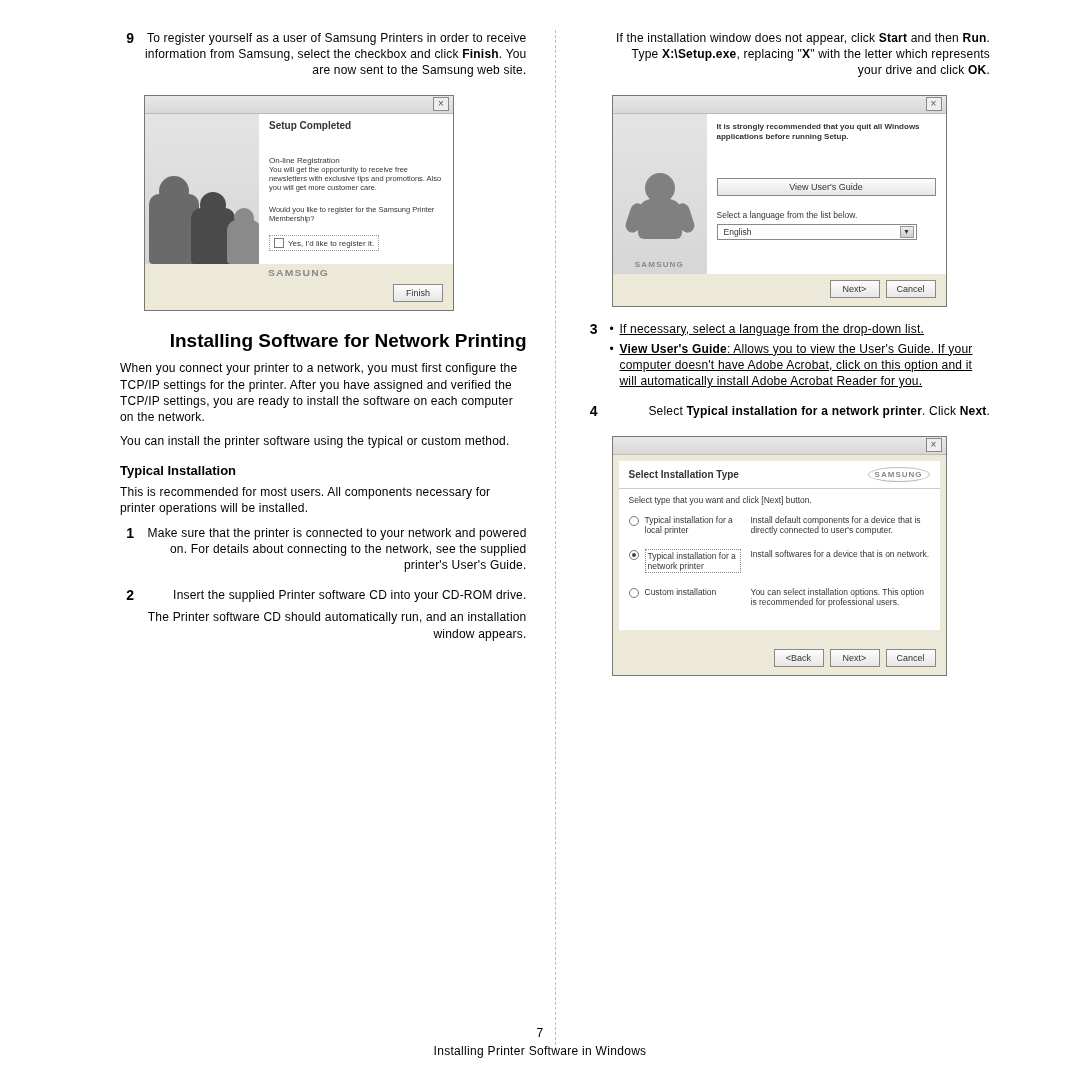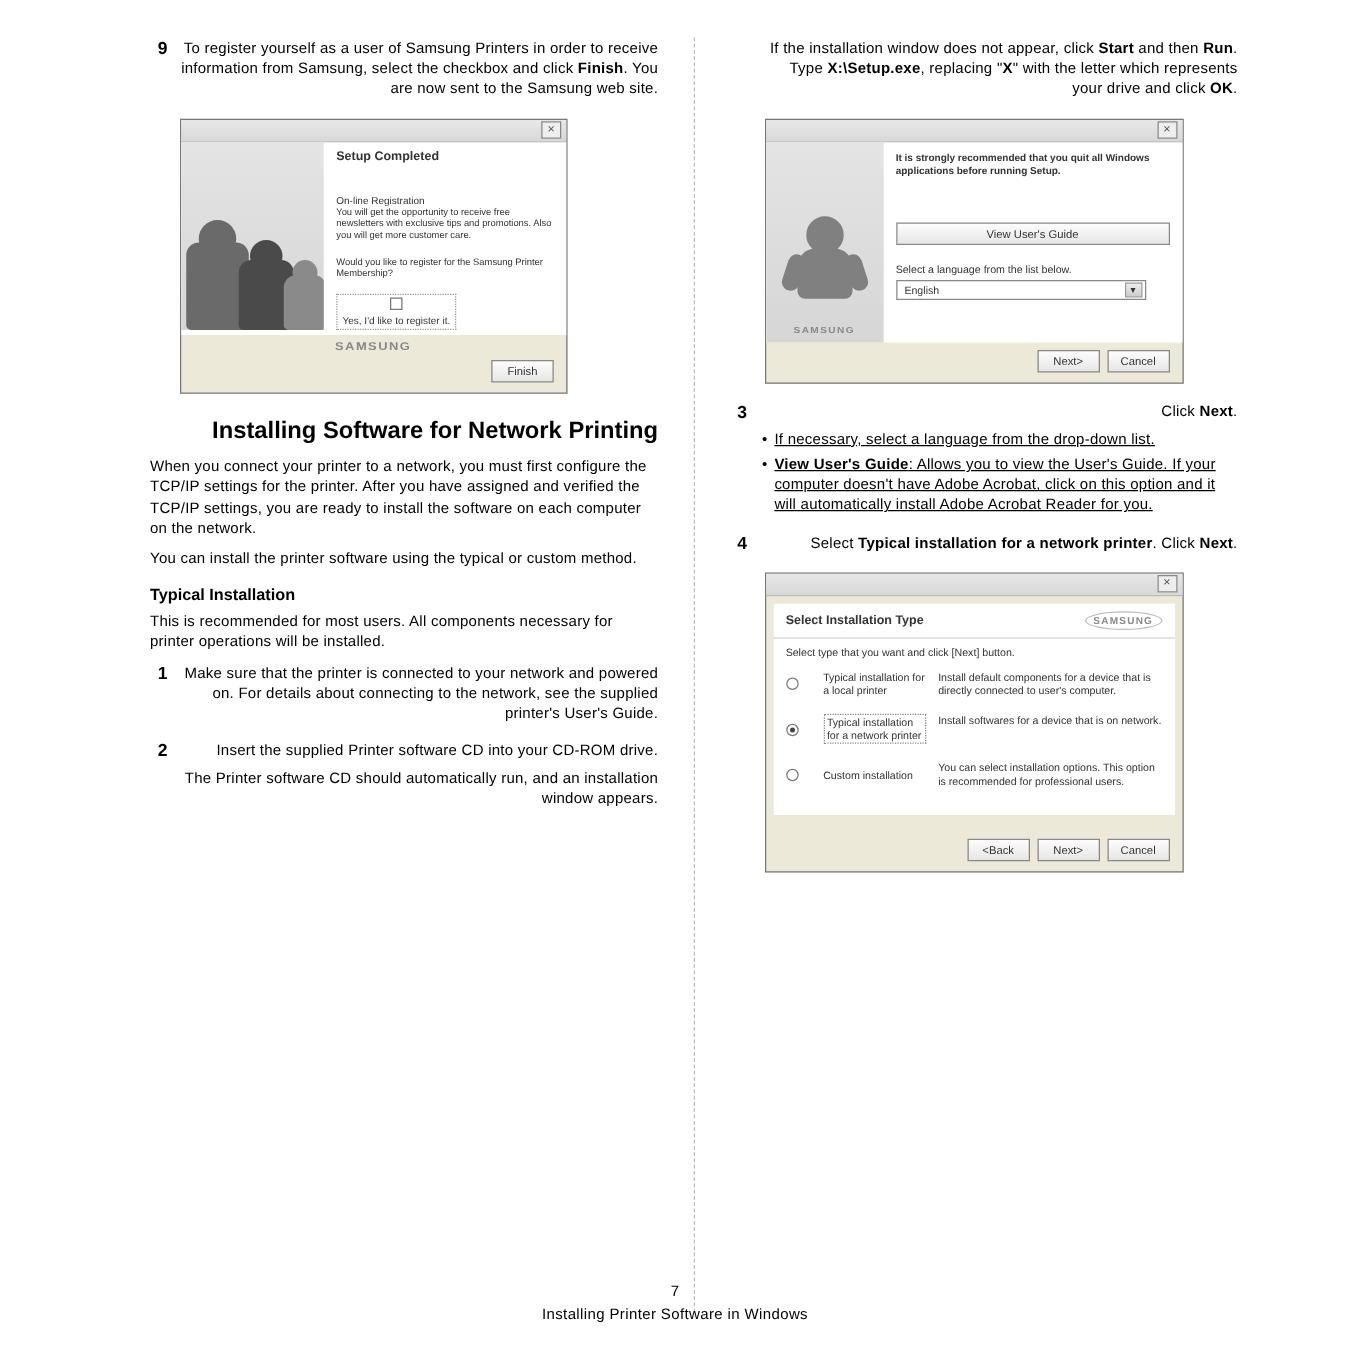--- a/index.html
+++ b/index.html
@@ -144,21 +144,21 @@
   .pawn.big { width: 50px; height: 70px; background: #6a6a6a; left: 4px; bottom: 0;}
   .pawn.big::before { content:""; position:absolute; width:30px; height:30px; background:#6a6a6a; border-radius:50%; left:10px; top:-18px;}
   .pawn.mid { width: 44px; height: 56px; background: #4a4a4a; left: 46px; bottom: 0;}
   .pawn.mid::before { content:""; position:absolute; width:26px; height:26px; background:#4a4a4a; border-radius:50%; left:9px; top:-16px;}
   .pawn.sm { width: 34px; height: 44px; background: #8a8a8a; left: 82px; bottom: 0;}
   .pawn.sm::before { content:""; position:absolute; width:20px; height:20px; background:#8a8a8a; border-radius:50%; left:7px; top:-12px;}
   .dlg1 .dlg-right { flex:1; padding: 6px 10px 4px; }
   .dlg1 .setup-title { font-weight: bold; font-size: 10px; margin-bottom: 25px; }
   .dlg1 .onreg { font-size: 8px; }
   .dlg1 .smtext { font-size: 7.5px; line-height: 1.25; margin-bottom: 12px;}
-  .checkbox-row { display:flex; align-items:center; gap:4px; margin-top: 6px; border:1px dotted #999; padding: 2px 4px; width: fit-content; flex-direction: column;}
+  .checkbox-row { display:flex; align-items:center; gap:4px; margin-top: 6px; border:1px dotted #999; padding: 2px 4px; width: fit-content;}
   .chk { width:10px; height:10px; border:1px solid #777; background:#fff; }
   .logo-row-inner { text-align:center; padding: 4px 0 0; border-top: 0; }
   .samsung-logo { font-family: Arial; font-size: 9px; letter-spacing: 1px; font-weight: bold; color:#888; display:inline-block; transform: scaleX(1.15);}
   .dlg1 .dlg-footer { padding: 6px 10px 8px; border-top: 0; }
 
   
   .dlg2 { width: 335px; }
   .dlg2 .dlg-body { display:flex; background:#fff; min-height: 160px;}
   .dlg2 .dlg-left { width: 94px; background: linear-gradient(#e4e4e4,#d6d6d6); position:relative; overflow:hidden; display:flex; flex-direction:column; justify-content:flex-end; align-items:center; padding-bottom:6px;}
   .personfig { position:relative; width:60px; height:80px; }
@@ -175,21 +175,21 @@
   .dlg2 .select { border:1px solid #888; background:#fff; height:16px; display:flex; align-items:center; justify-content:space-between; padding: 0 2px 0 6px; font-size:8.5px; width: 200px;}
   .dlg2 .sel-arrow { width:14px; height:12px; background:linear-gradient(#eee,#ccc); border:1px solid #999; display:flex; align-items:center; justify-content:center; font-size:8px;}
 
   
   .dlg3 { width: 335px; }
   .dlg3 .hdr-row { display:flex; justify-content:space-between; align-items:center; padding: 6px 10px; background:#fff; border-bottom: 1px solid #ccc; margin:6px 6px 0;}
   .dlg3 .hdr-title { font-weight:bold; font-size: 10px;}
   .dlg3 .body2 { background:#fff; margin: 0 6px 13px; padding: 6px 10px 8px; }
   .dlg3 .instruct { font-size: 8.5px; margin-bottom: 10px;}
   .opt-row { display:flex; gap:10px; margin-bottom: 14px;}
-  .opt-left { display:flex; align-items:center; gap:20px; width: 112px;}
+  .opt-left { display:flex; align-items:flex-start; gap:6px; width: 112px;}
   .radio { width:10px; height:10px; border:1px solid #777; border-radius:50%; background:#fff; margin-top:1px; flex-shrink:0; display:flex; align-items:center; justify-content:center;}
   .radio.sel::after { content:""; width:4px; height:4px; background:#444; border-radius:50%;}
   .opt-label { font-size: 8.5px; line-height:1.2;}
   .opt-label.boxed { border:1px dotted #888; padding: 1px 2px;}
   .opt-desc { font-size: 8.5px; line-height:1.2; flex:1;}
   .samsung-oval { display:inline-block; padding: 2px 6px; border:1px solid #bbb; border-radius:50%; font-size:8px; letter-spacing:1px; color:#888; font-weight:bold;}
 
   .footer {
     position: absolute;
     bottom: 22px;
@@ -306,21 +306,20 @@
         <div class="dlg-footer">
           <div class="btn">Next&gt;</div>
           <div class="btn">Cancel</div>
         </div>
       </div>
     </div>
 
     <div class="step">
       <div class="step-num">3</div>
       <div class="step-body">
-        <p><span>Click </span><b>Next</b><span>.</span></p>
         <ul class="bullets">
           <li>If necessary, select a language from the drop-down list.</li>
           <li><b>View User's Guide</b><span>: Allows you to view the User's Guide. If your computer doesn't have Adobe Acrobat, click on this option and it will automatically install Adobe Acrobat Reader for you.</span></li>
         </ul>
       </div>
     </div>
 
     <div class="step">
       <div class="step-num">4</div>
       <div class="step-body">

